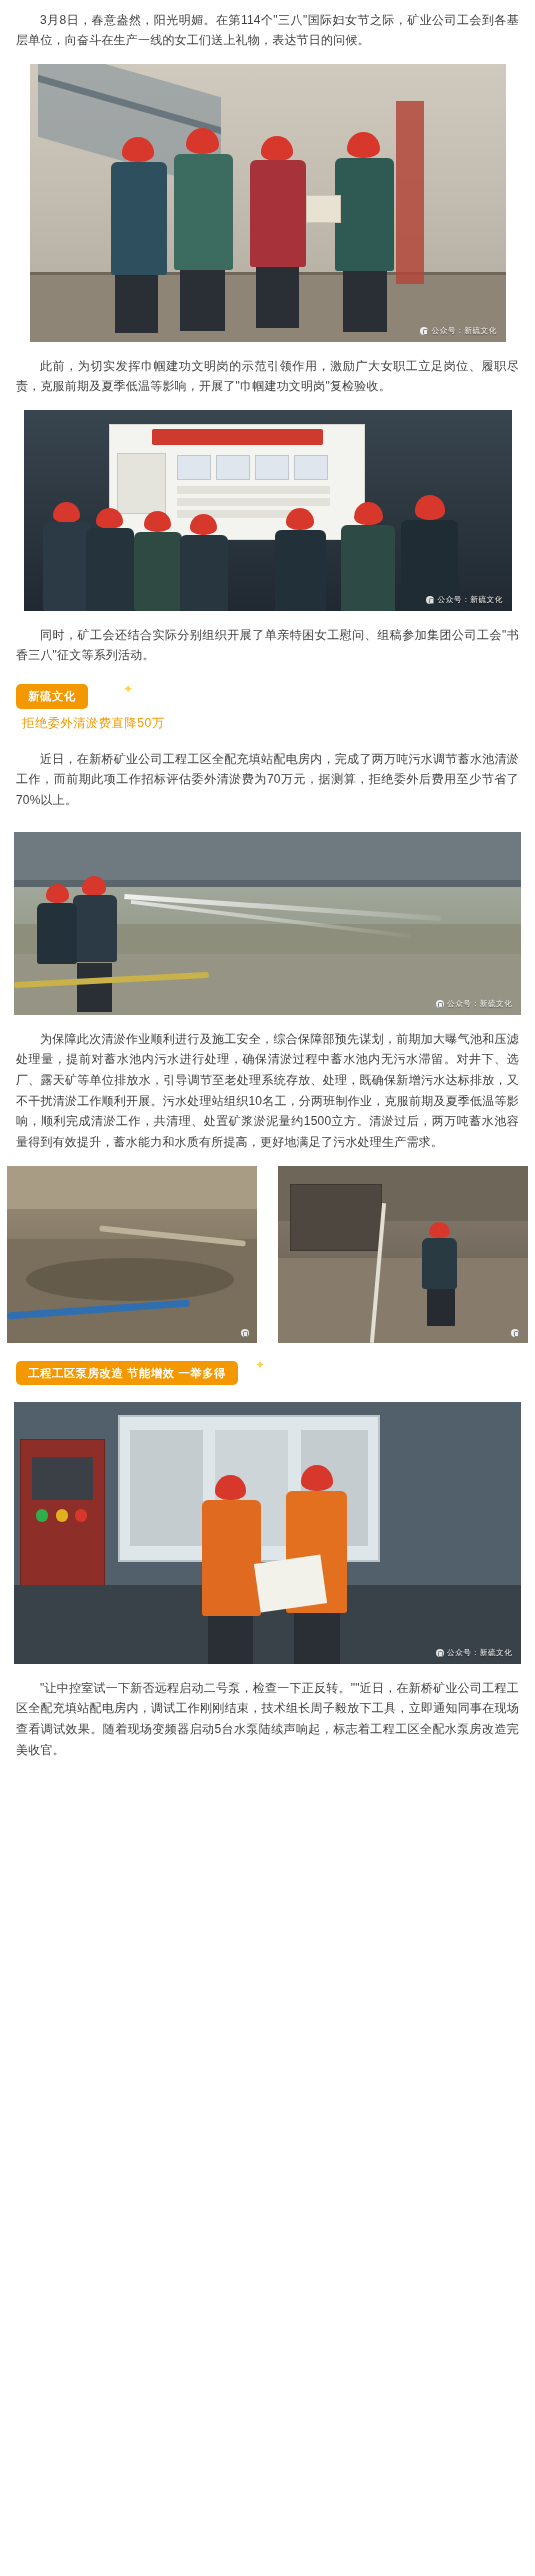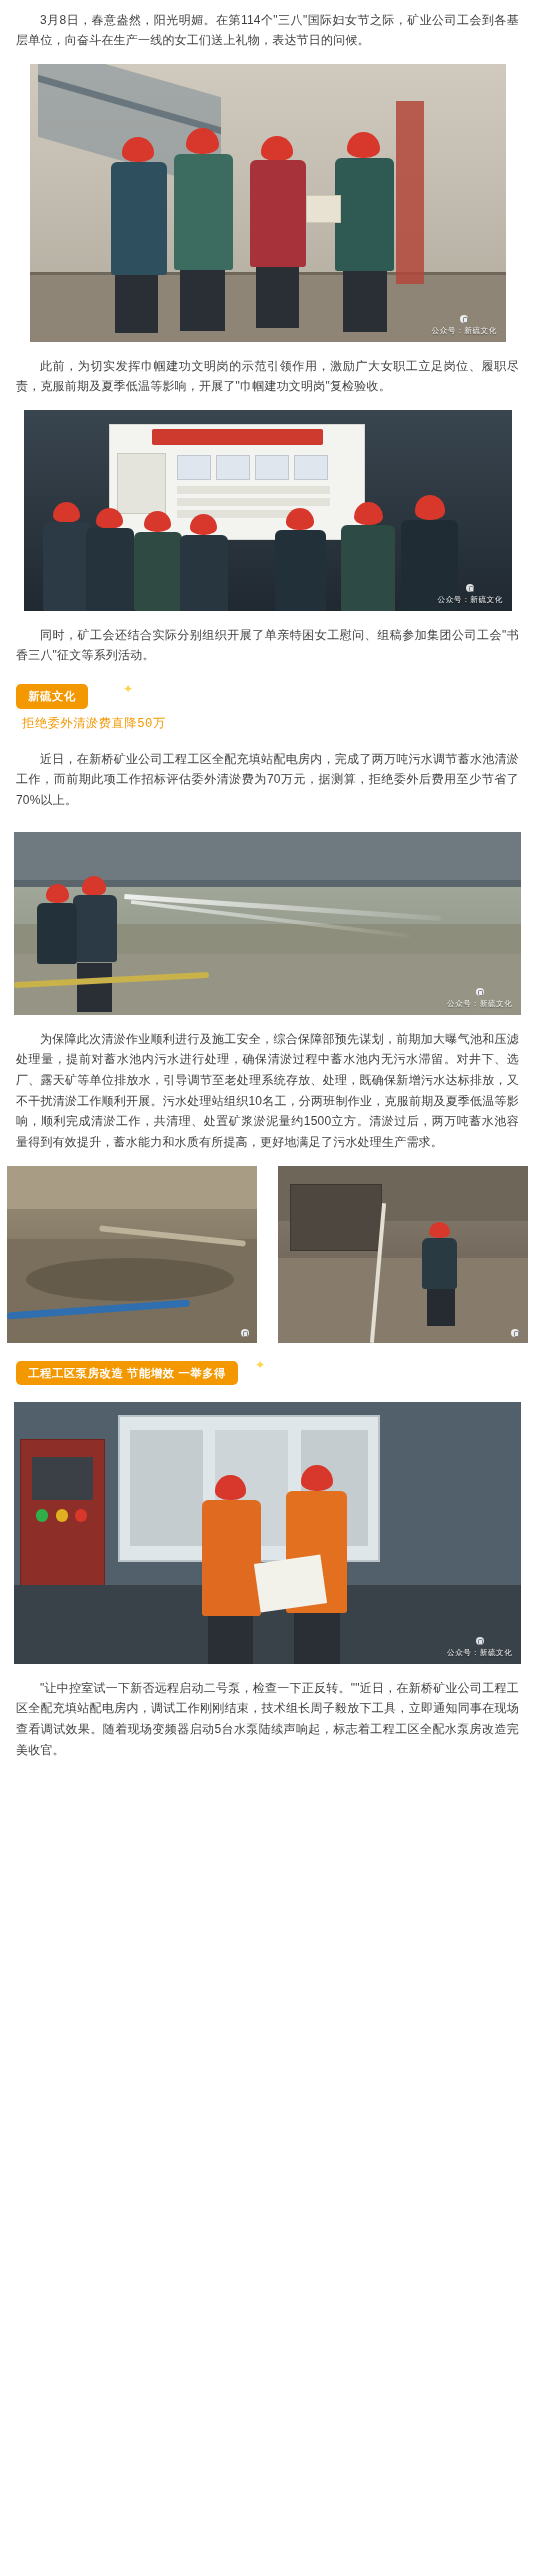--- a/index.html
+++ b/index.html
@@ -46,21 +46,20 @@
     position: absolute;
     right: 8.5px;
     bottom: 6.1px;
     font-size: 7.6px;
     color: rgba(255,255,255,0.92);
     letter-spacing: 0.6px;
     display: flex;
     align-items: center;
     gap: 3.1px;
     text-shadow: 0 0.6px 1.2px rgba(0,0,0,0.45);
-    flex-direction: column;
   }
   .wm-dot {
     width: 8px; height: 8px; border-radius: 50%;
     background: rgba(255,255,255,0.85);
     display: inline-block;
     position: relative;
   }
   .wm-dot::after {
     content: "";
     position: absolute;
@@ -100,21 +99,20 @@
     letter-spacing: 0.6px;
     padding: 4.3px 12.2px 4.9px;
     border-radius: 4.9px;
   }
   .sec-sub {
     display: block;
     color: #f39800;
     font-size: 12.2px;
     letter-spacing: 0.6px;
     padding: 6.1px 0 0 6.1px;
-    font-family: Liberation Mono, monospace;
   }
   .byline {
     text-align: right;
     color: #9aa0a6;
     font-size: 9.8px;
     letter-spacing: 0.9px;
     padding: 0 18.3px;
   }
   .byline.dark { color: #6d6f72; }
   .spark {

